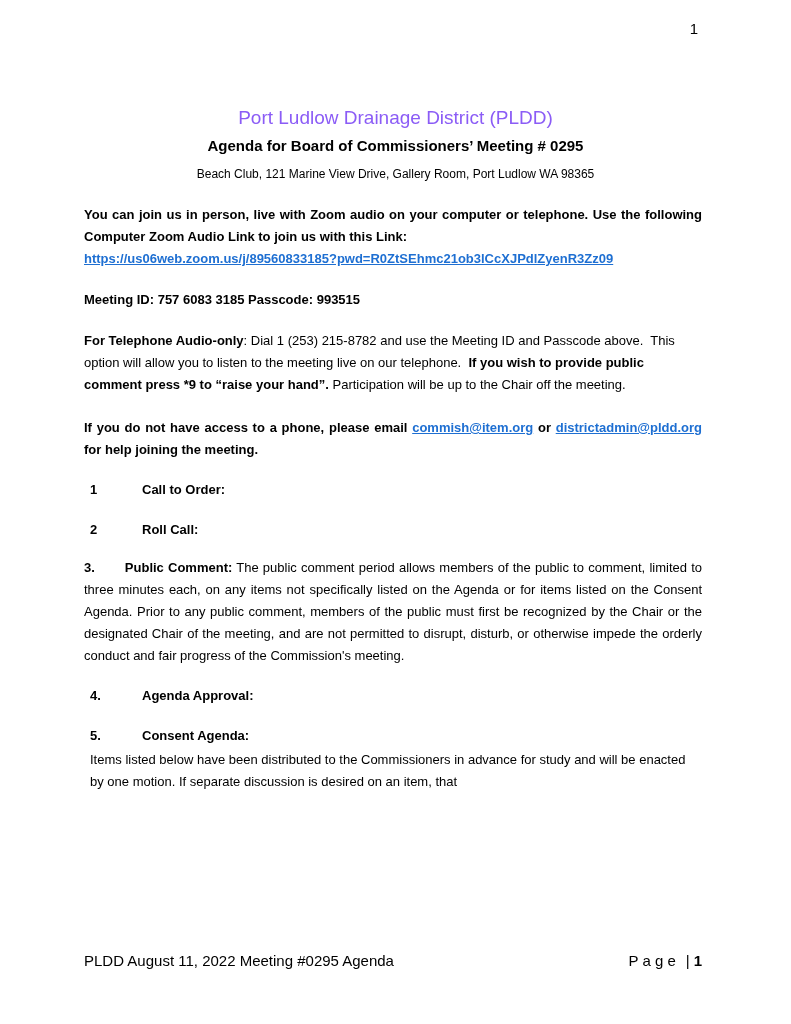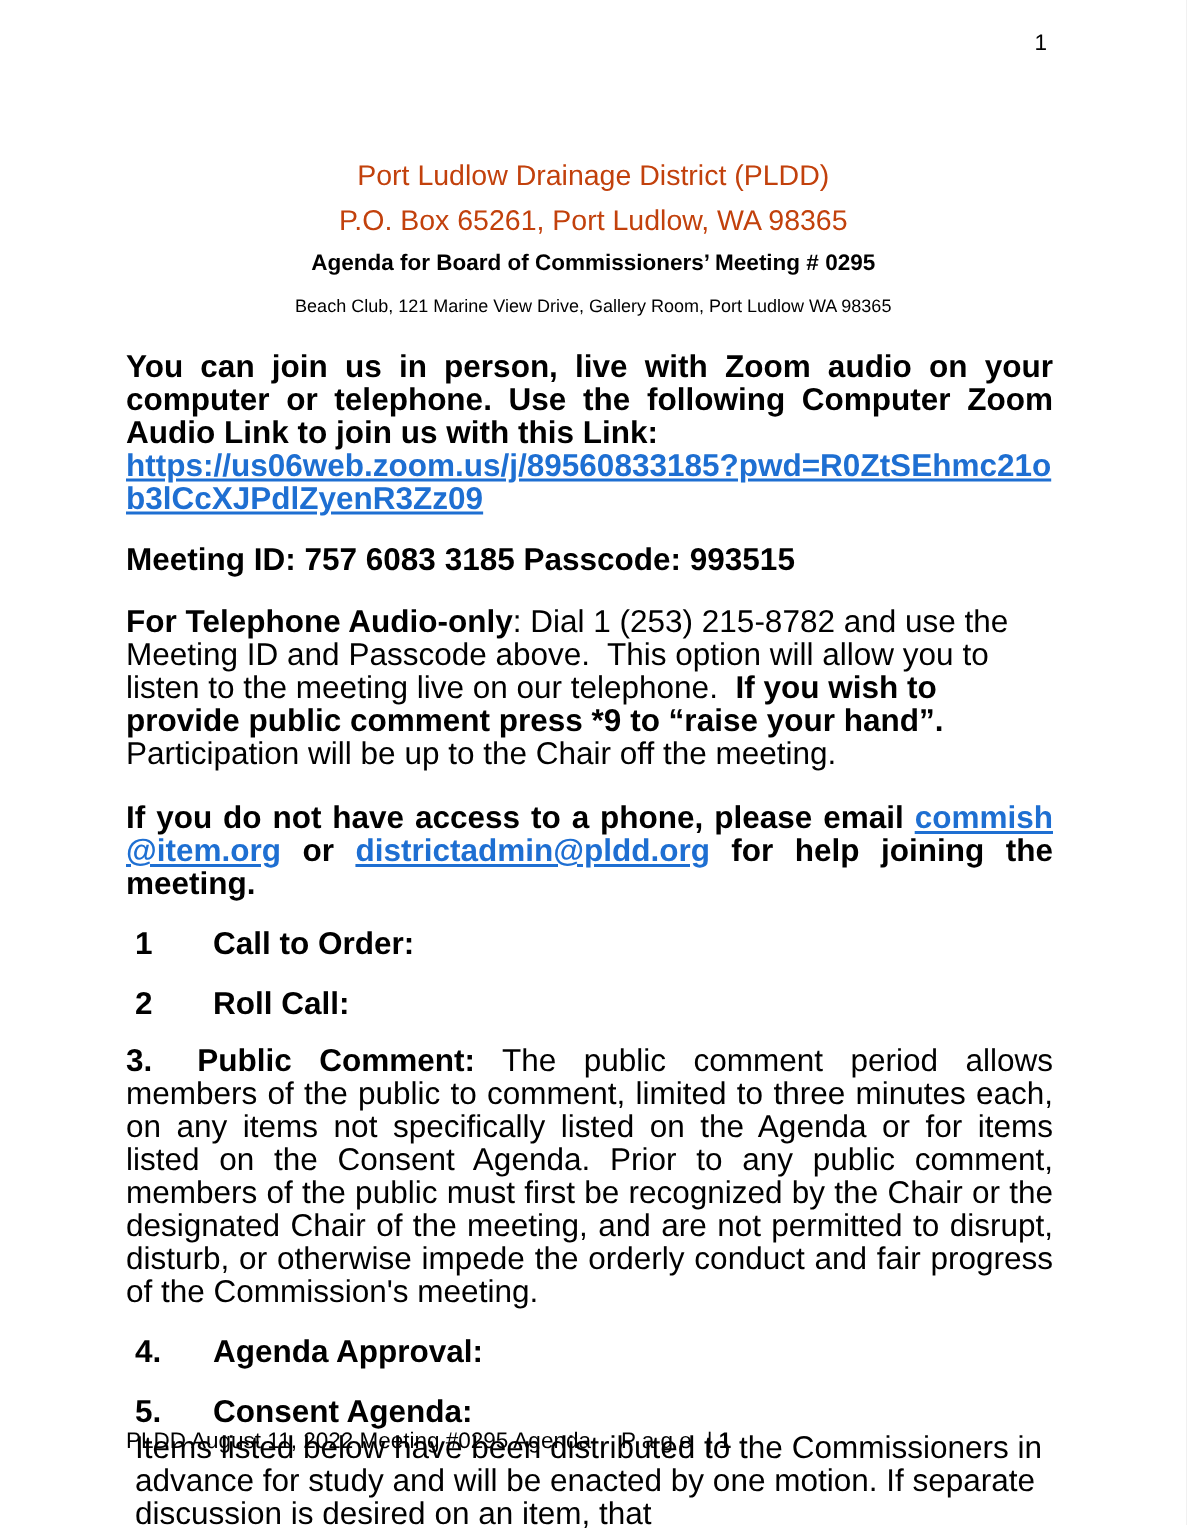--- a/index.html
+++ b/index.html
@@ -11,30 +11,30 @@
     font-family:"Liberation Sans", sans-serif;
     color:#000000;
     overflow:hidden;
   }
   .corner-num {
     position:absolute; top:20px; right:93px;
     font-size:15px; line-height:18px;
   }
   header { margin:0; padding-top:103px; text-align:center; }
   .blue-line {
-    color:#c2410c;
+    color:#8b5cf6;
     font-size:19px; line-height:30px; font-weight:400;
   }
   .h-bold { font-size:15px; font-weight:700; line-height:26px; }
   .meeting-type { font-size:20px; font-weight:700; line-height:30px; margin-top:15px; }
   .location { font-size:12px; font-weight:400; line-height:26px; margin-top:2px; }
 
   main {
     padding:0 89px 0 84px;
-    font-size:21px; line-height:22px;margin-top:16px;
+    font-size:13px; line-height:22px;margin-top:16px;
   }
   main p { margin:0; }
   .bold { font-weight:700; }
   .intro { font-weight:700; text-align:justify; margin-top:17px; }
   .linkline { font-weight:700; line-height:22px; }
   a.doc-link {
     color:#1E6FD2; text-decoration:underline; cursor:pointer;
     overflow-wrap:anywhere; word-break:break-all;
   }
   .meetid { font-weight:700; margin-top:19px; }
@@ -42,38 +42,36 @@
   .email { font-weight:700; text-align:justify; margin-top:21px; }
 
   .item { display:flex; padding-left:6px; font-weight:700; margin-top:18px; }
   .item .num { flex:0 0 52px; }
   .item-para { text-align:justify; margin-top:16px; }
   .item-para .tab { display:inline-block; width:30px; }
   .consent-body { margin-top:2px; padding-left:6px; }
 
   footer {
     position:absolute; left:84px; right:89px; top:952px;
-    display:flex; align-items:baseline;
+    display:flex; justify-content:space-between; align-items:baseline;
     font-size:15px;
-    gap:20px;
   }
   .page-word { color:#000000; }
   .page-sep { margin-left:10px; }
   .page-num { font-weight:700; margin-left:4px; }
 </style>
 </head>
 <body>
 
 <div class="page">
 
   <div class="corner-num">1</div>
 
   <header>
     <div class="blue-line">Port Ludlow Drainage District (PLDD)</div>
-    <div class="blue-line">P.O. Box 65261, Port Ludlow, WA 98365</div>
     <div class="h-bold">Agenda for Board of Commissioners’ Meeting # 0295</div>
     <div class="location">Beach Club, 121 Marine View Drive, Gallery Room, Port Ludlow WA 98365</div>
   </header>
 
   <main>
 
     <p class="intro">You can join us in person, live with Zoom audio on your computer or telephone. Use the following Computer Zoom Audio Link to join us with this Link:</p>
 
     <div class="linkline"><a class="doc-link">https://us06web.zoom.us/j/89560833185?pwd=R0ZtSEhmc21ob3lCcXJPdlZyenR3Zz09</a></div>
 

